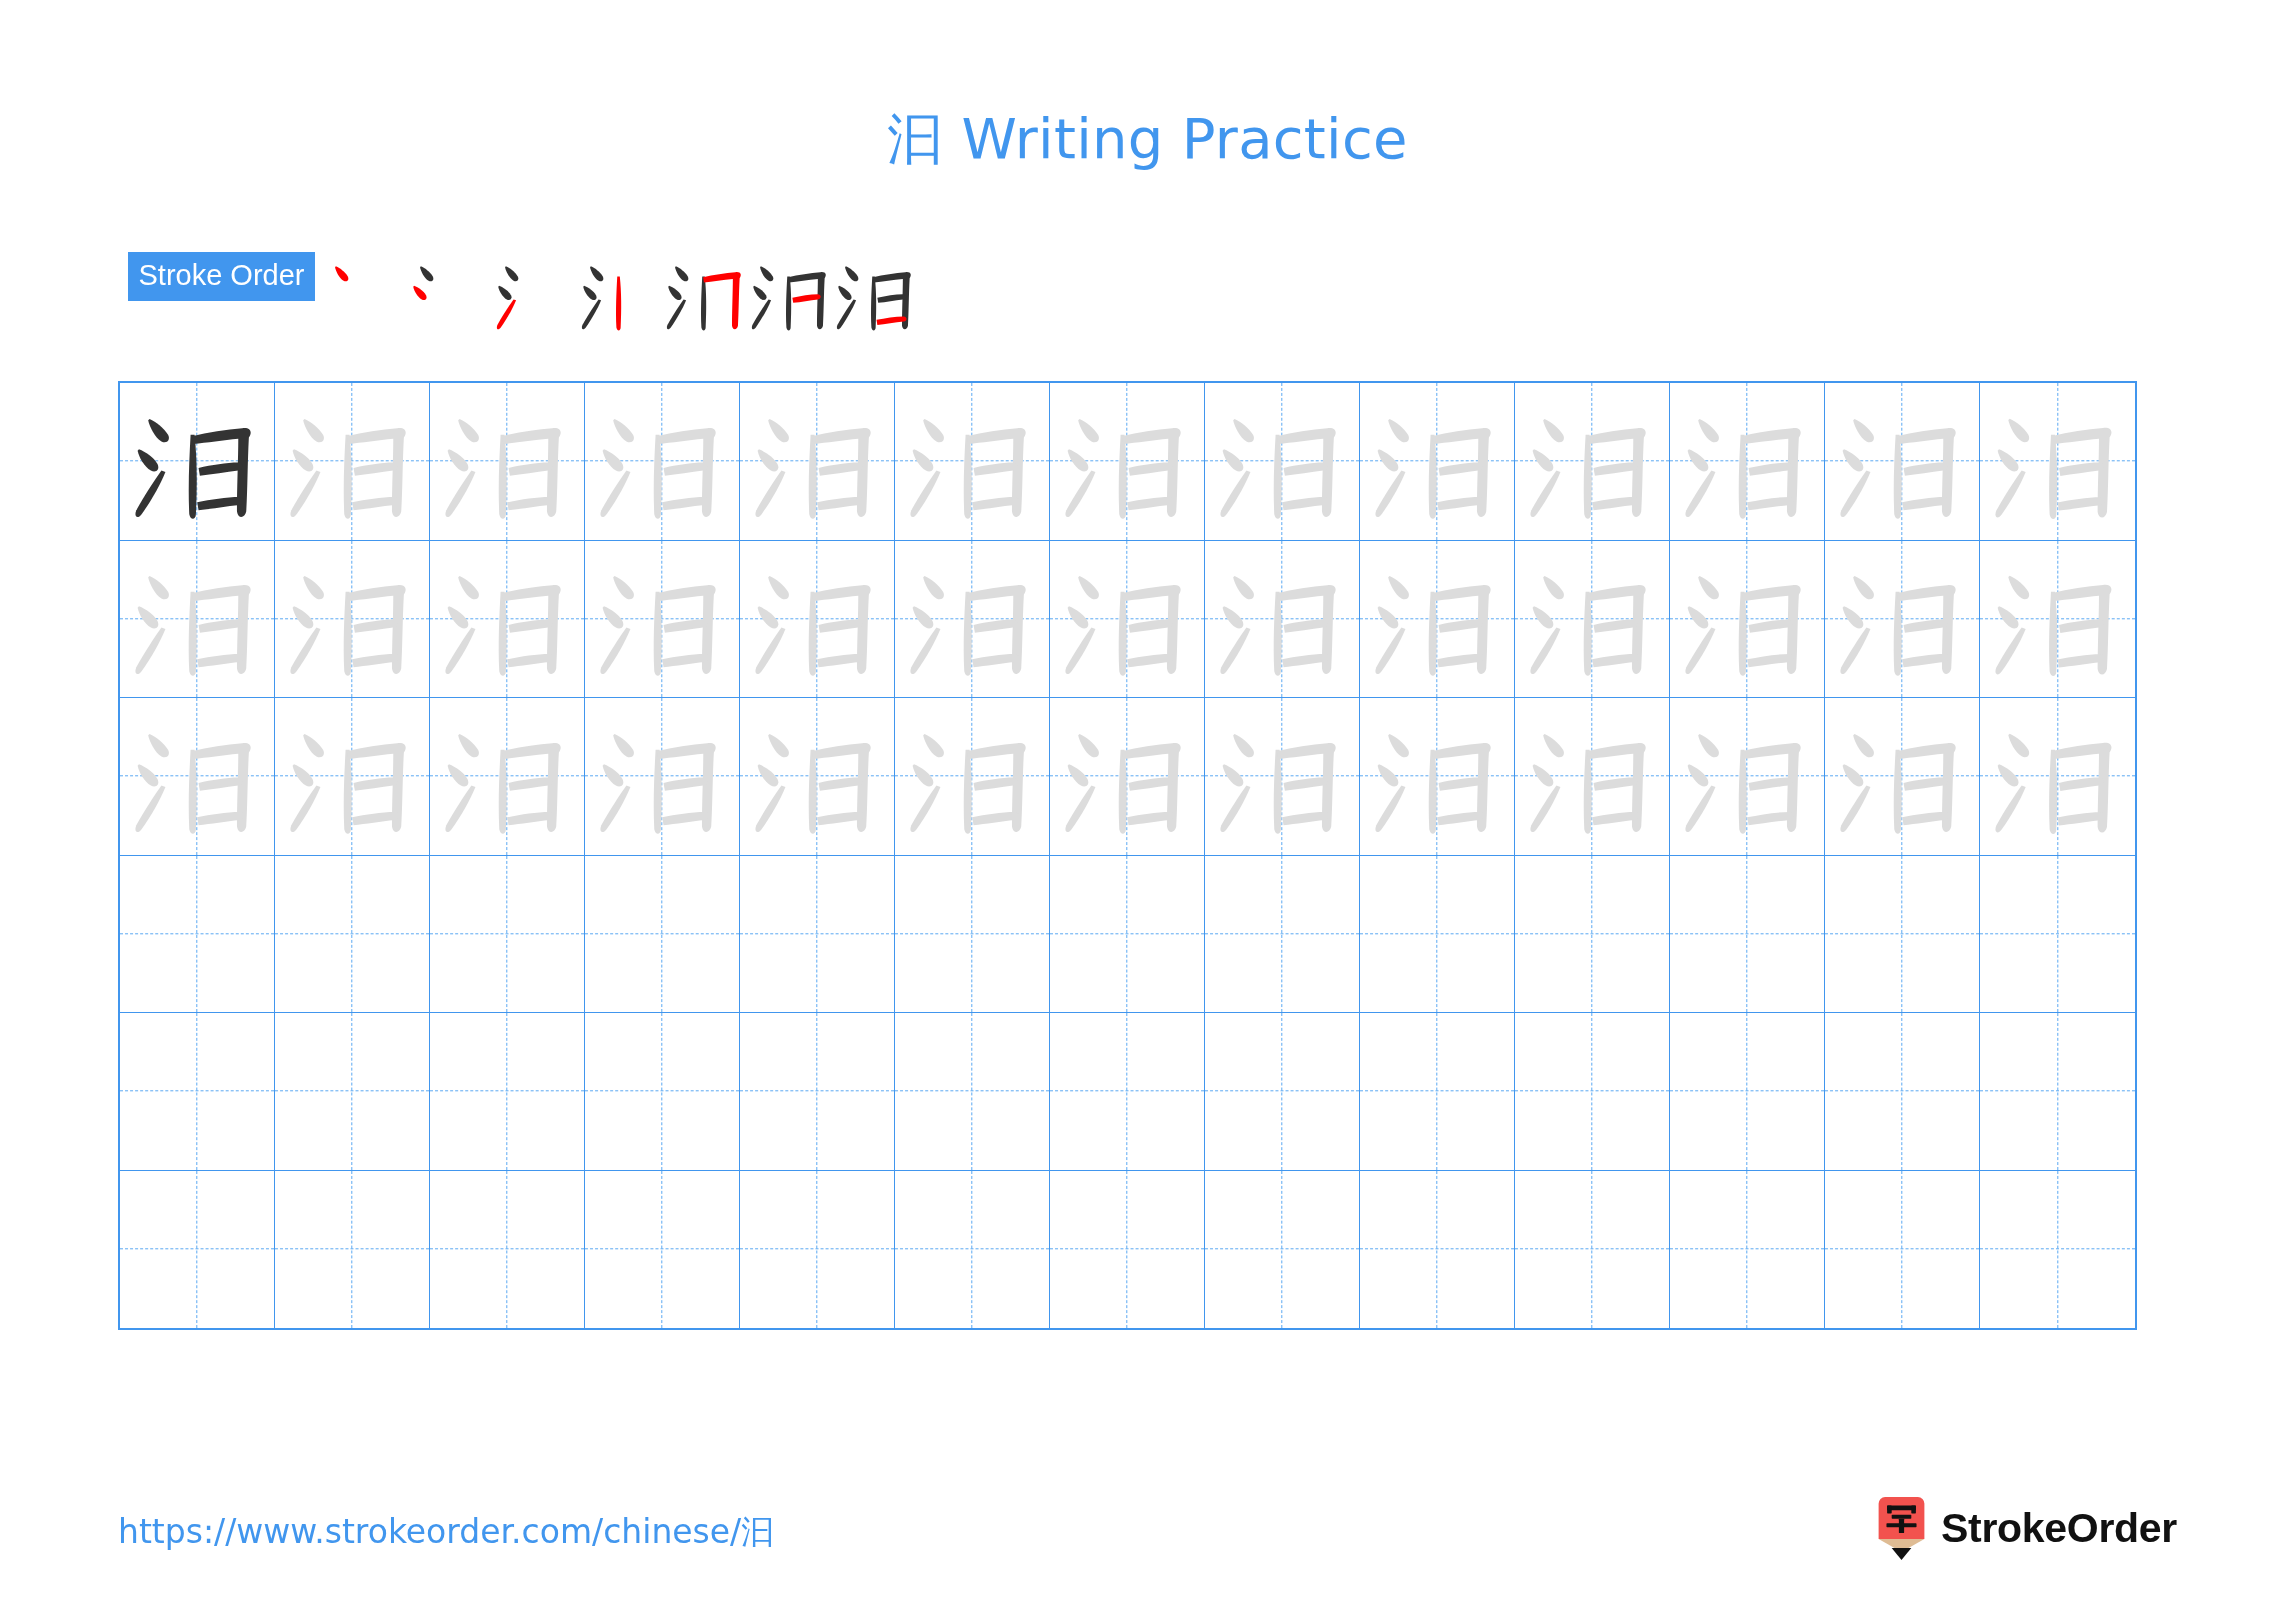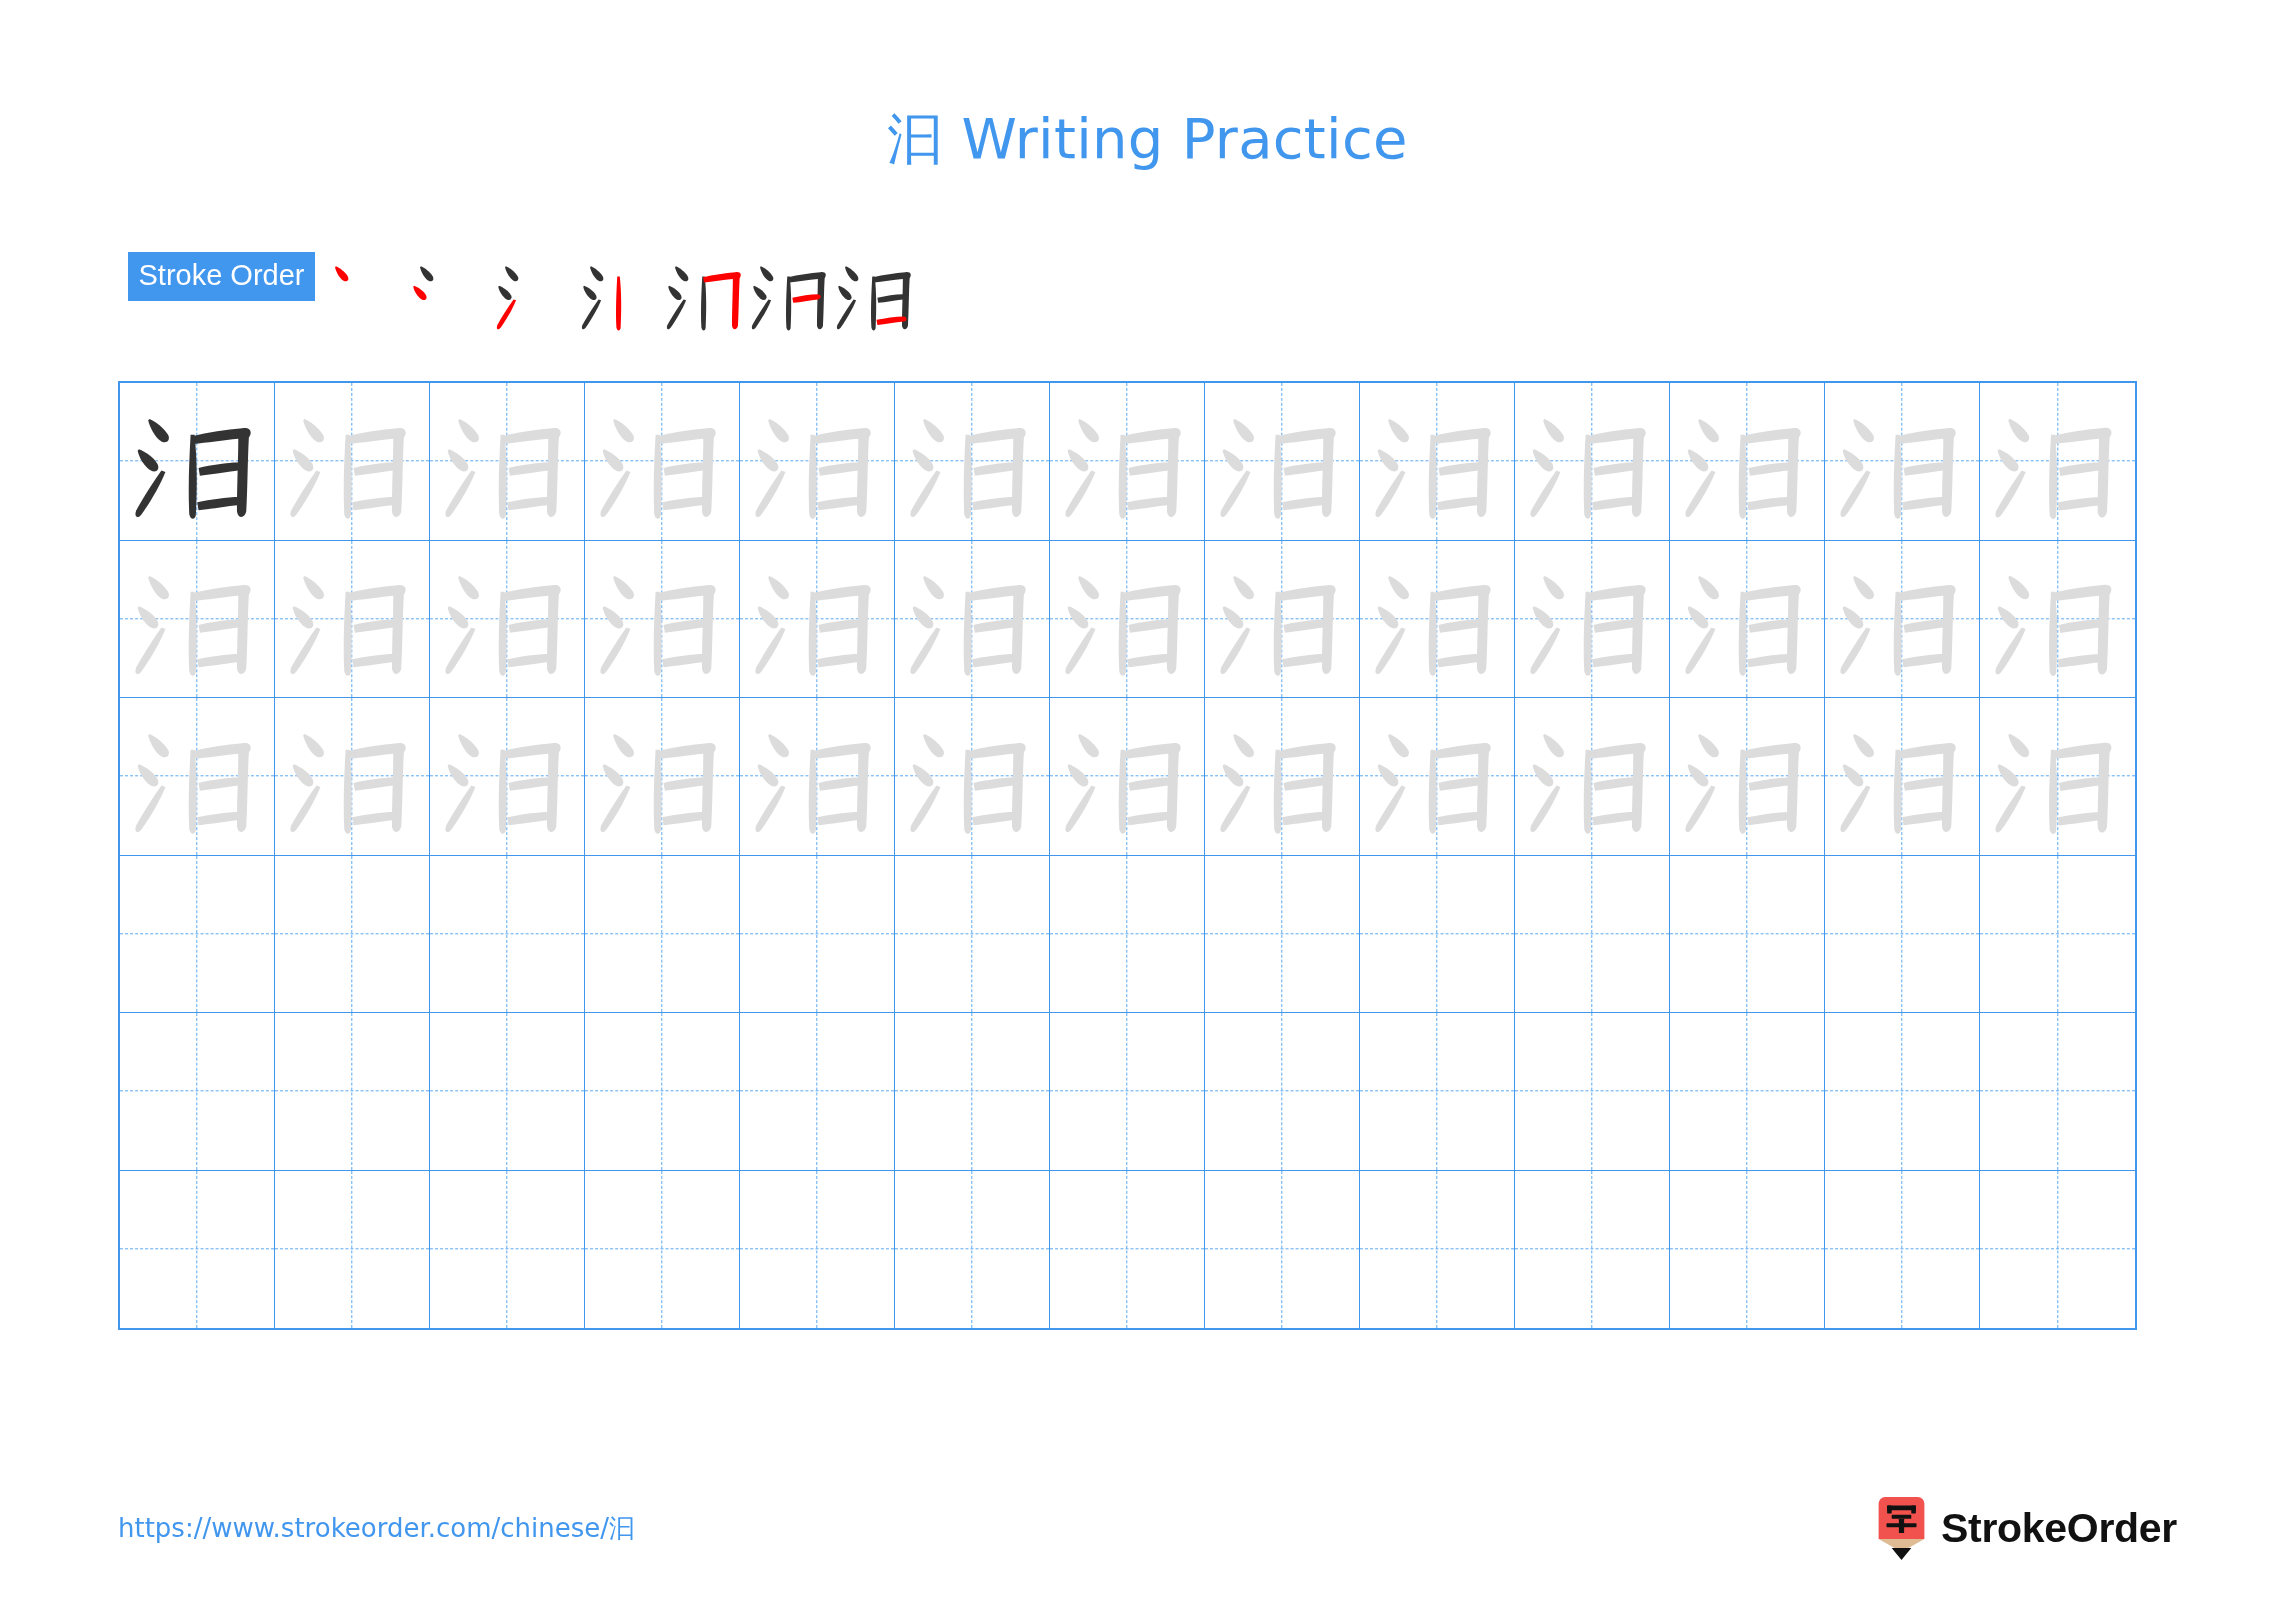--- a/index.html
+++ b/index.html
@@ -129,21 +129,21 @@
     width: 86%;
     height: 86%;
     display: block;
   }
 
   
   #footer-url {
     position: absolute;
     left: 118px;
     top: 1515px;
-    font-size: 26px;
+    font-size: 33px;
     line-height: 1;
     color: #4196ee;
     white-space: nowrap;
   }
   #footer-url .han { font-family: "DejaVu Sans", sans-serif; }
 
   #brand-logo {
     position: absolute;
     right: 118px;
     top: 1497px;

